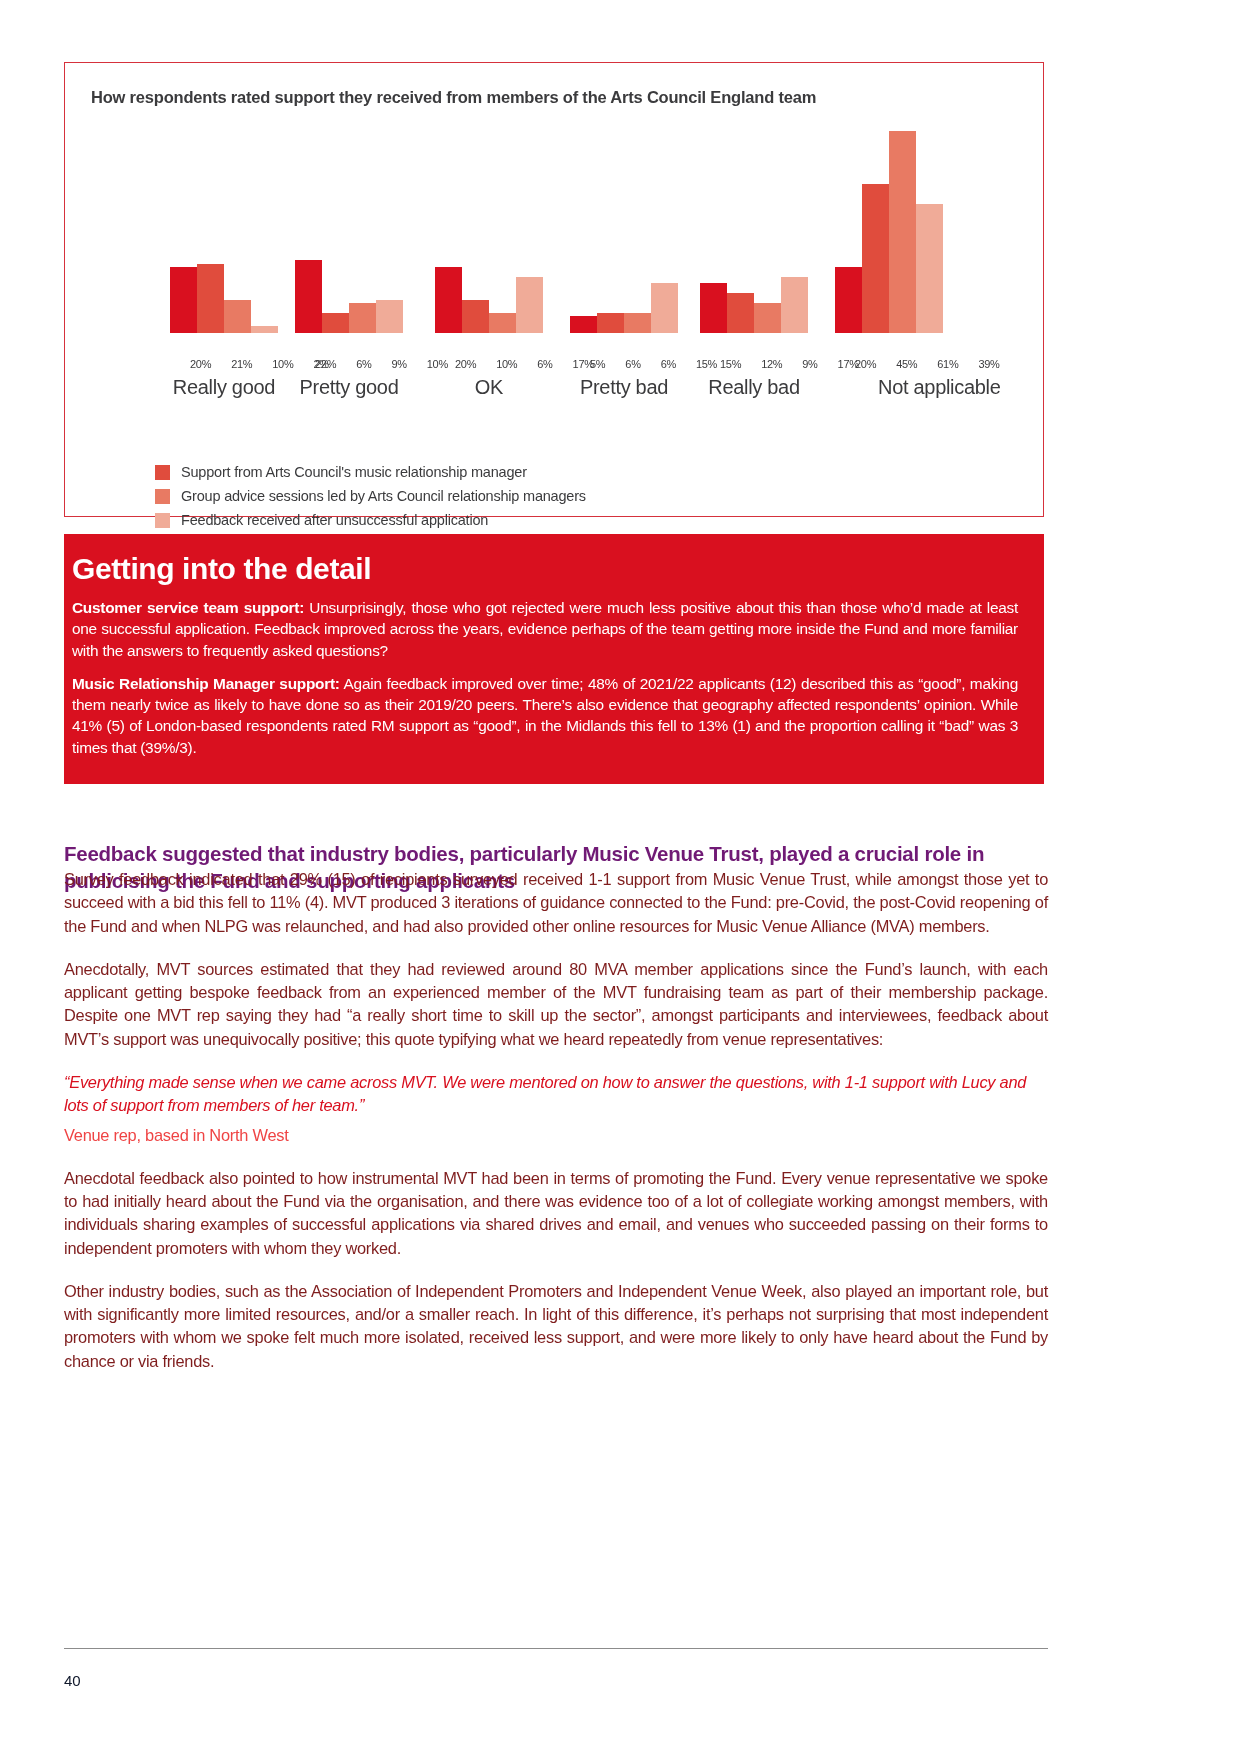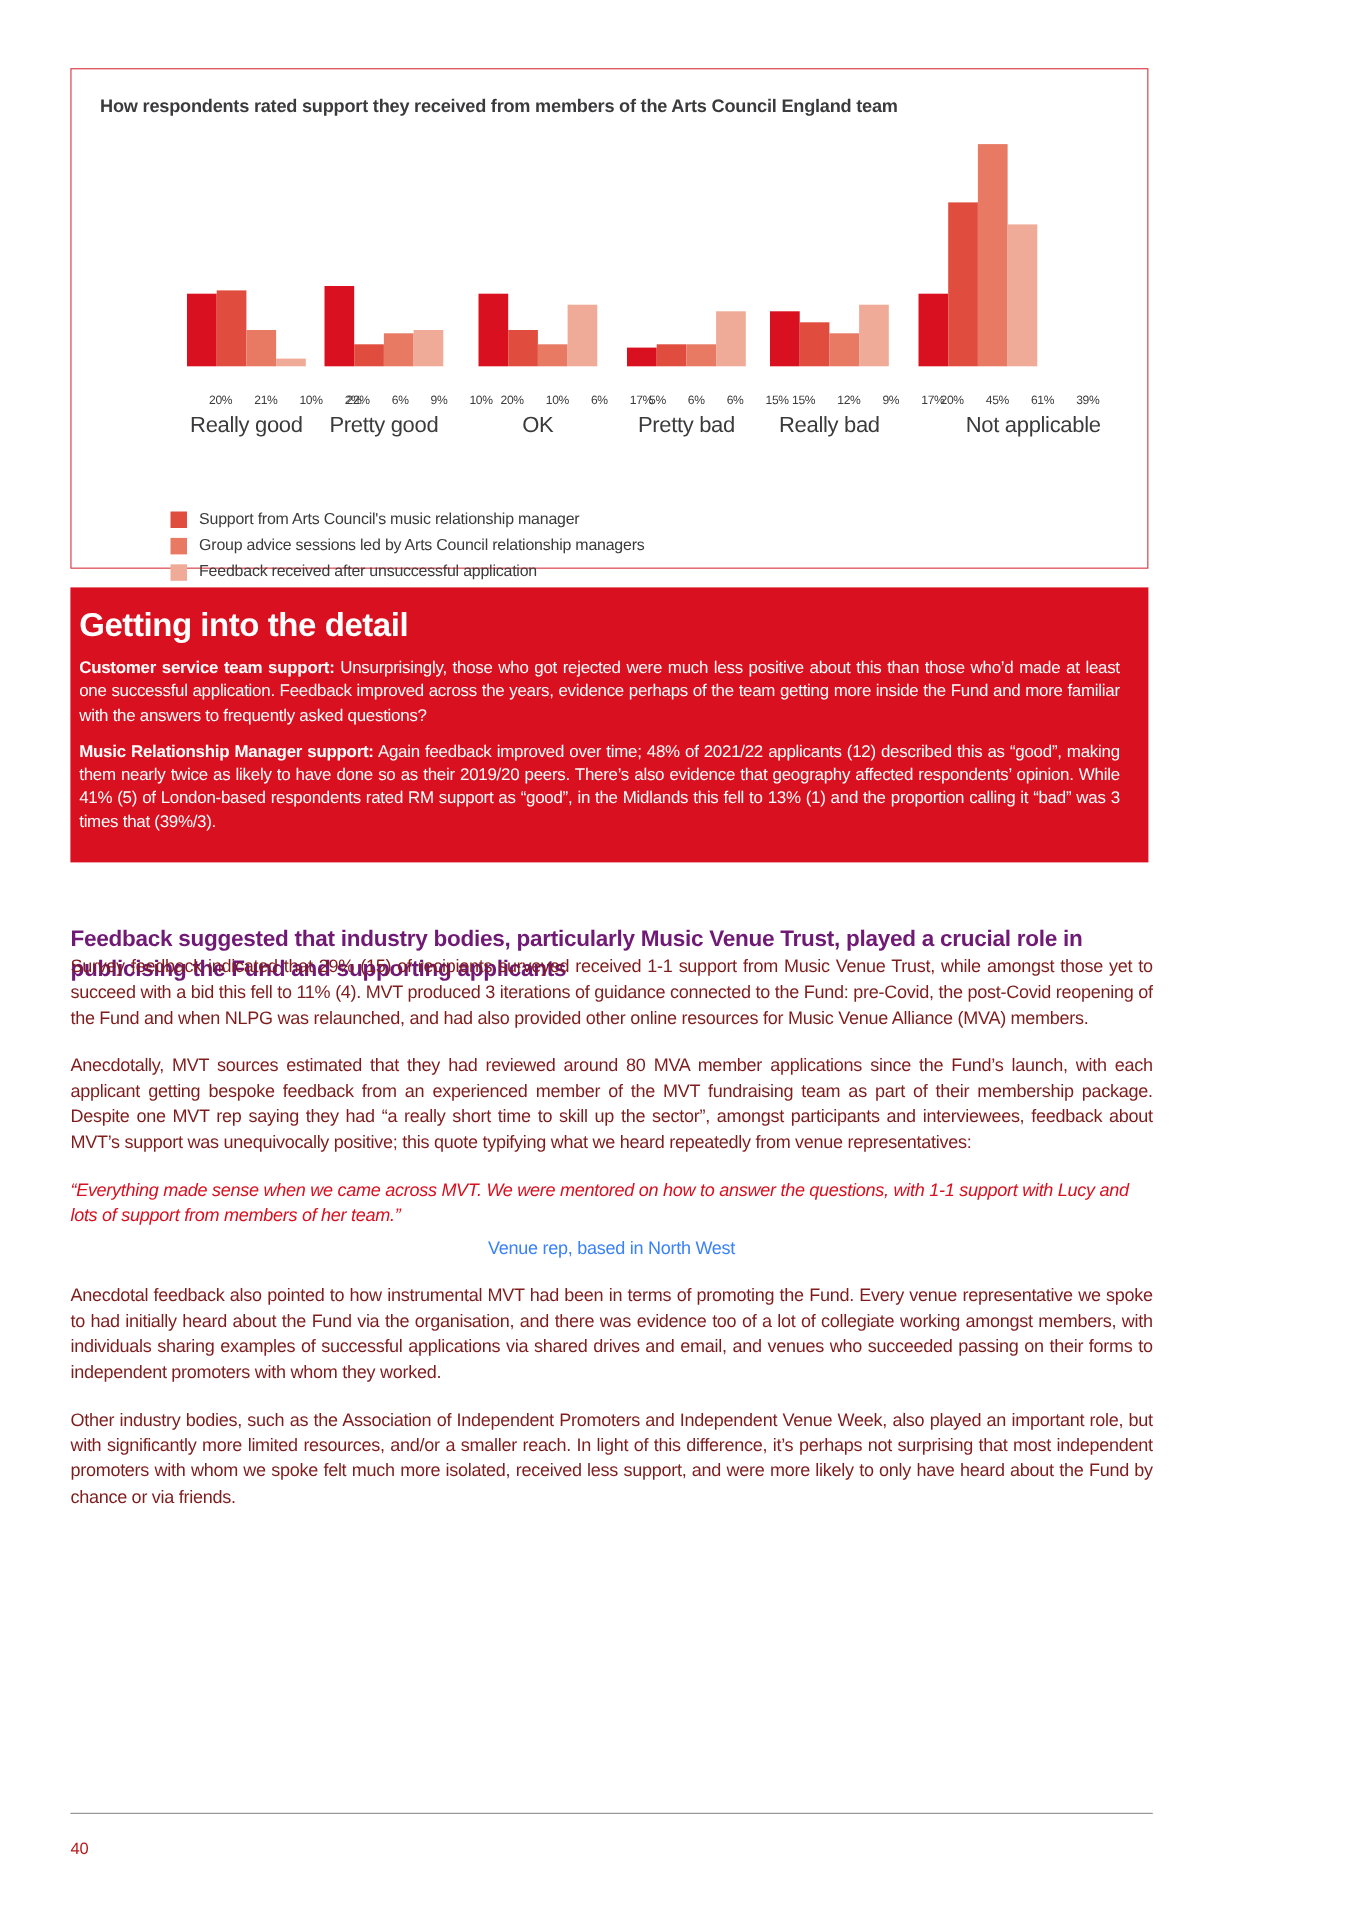--- a/index.html
+++ b/index.html
@@ -189,42 +189,42 @@
   .quote {
     color: #d9101f;
     font-style: italic;
     font-size: 16.4px;
     line-height: 1.42;
     letter-spacing: -0.25px;
     margin: 0 0 8px 0;
     text-align: left;
   }
   .attribution {
-    text-align: center;
+    text-align: left;
     font-size: 16.4px;
     letter-spacing: -0.25px;
-    color: #3b82f6;
+    color: #ef4444;
     margin: 0 0 22px 0;
   }
 
   
   .footer-rule {
     position: absolute;
     left: 64px;
     top: 1648px;
     width: 984px;
     height: 1px;
     background: #8c8c8c;
   }
   .page-number {
     position: absolute;
     left: 64px;
     top: 1672px;
     font-size: 15px;
-    color: #b91c1c;
+    color: #0f172a;
   }
 </style>
 </head>
 <body>
 
 <div class="page">
 
   <div class="chart-card">
     <div class="chart-title">How respondents rated support they received from members of the Arts Council England team</div>
 

